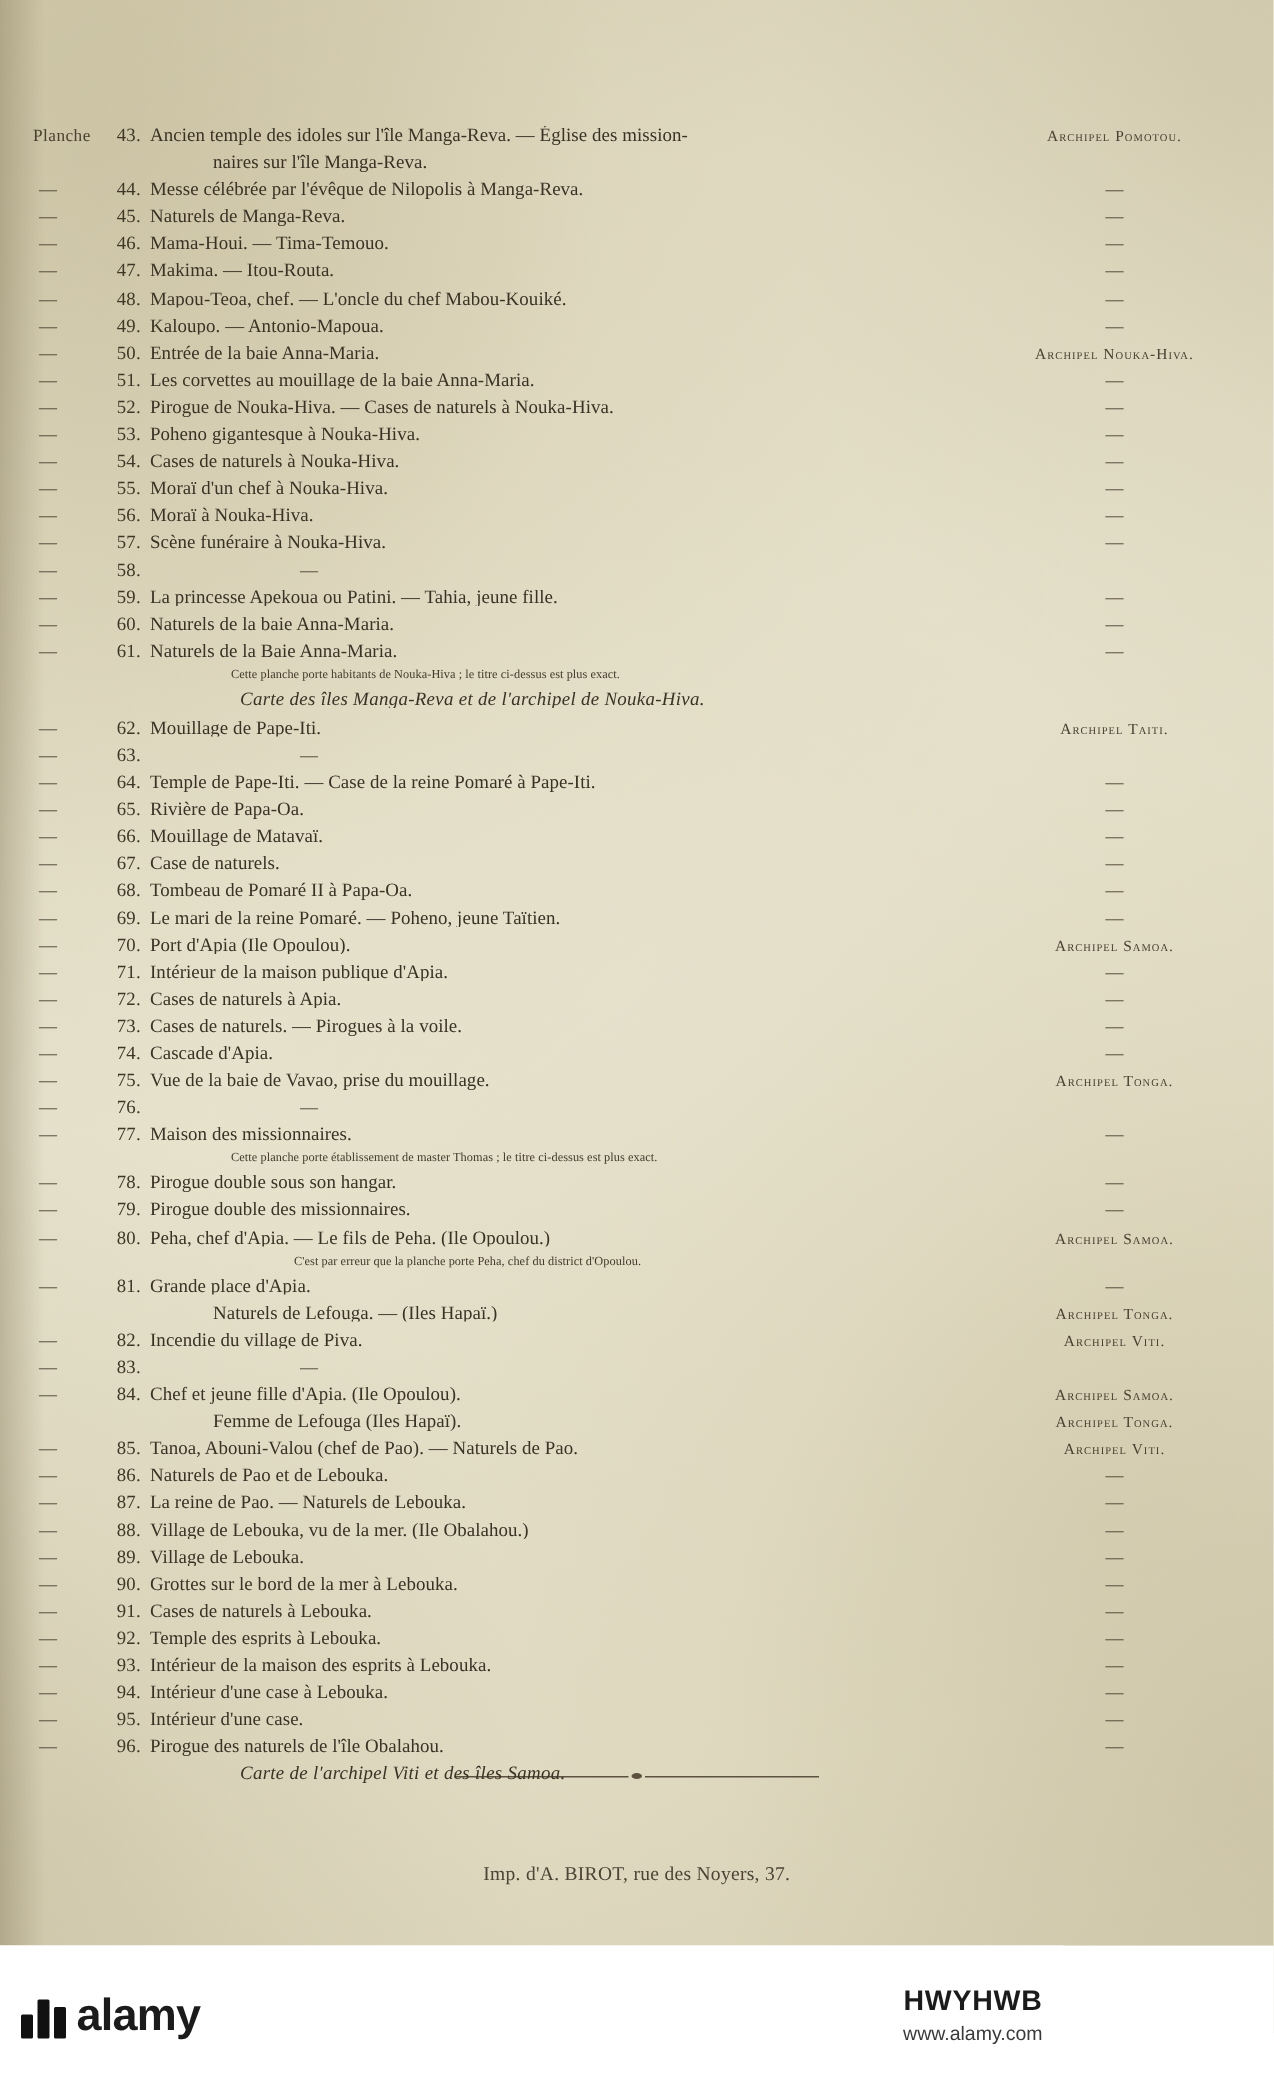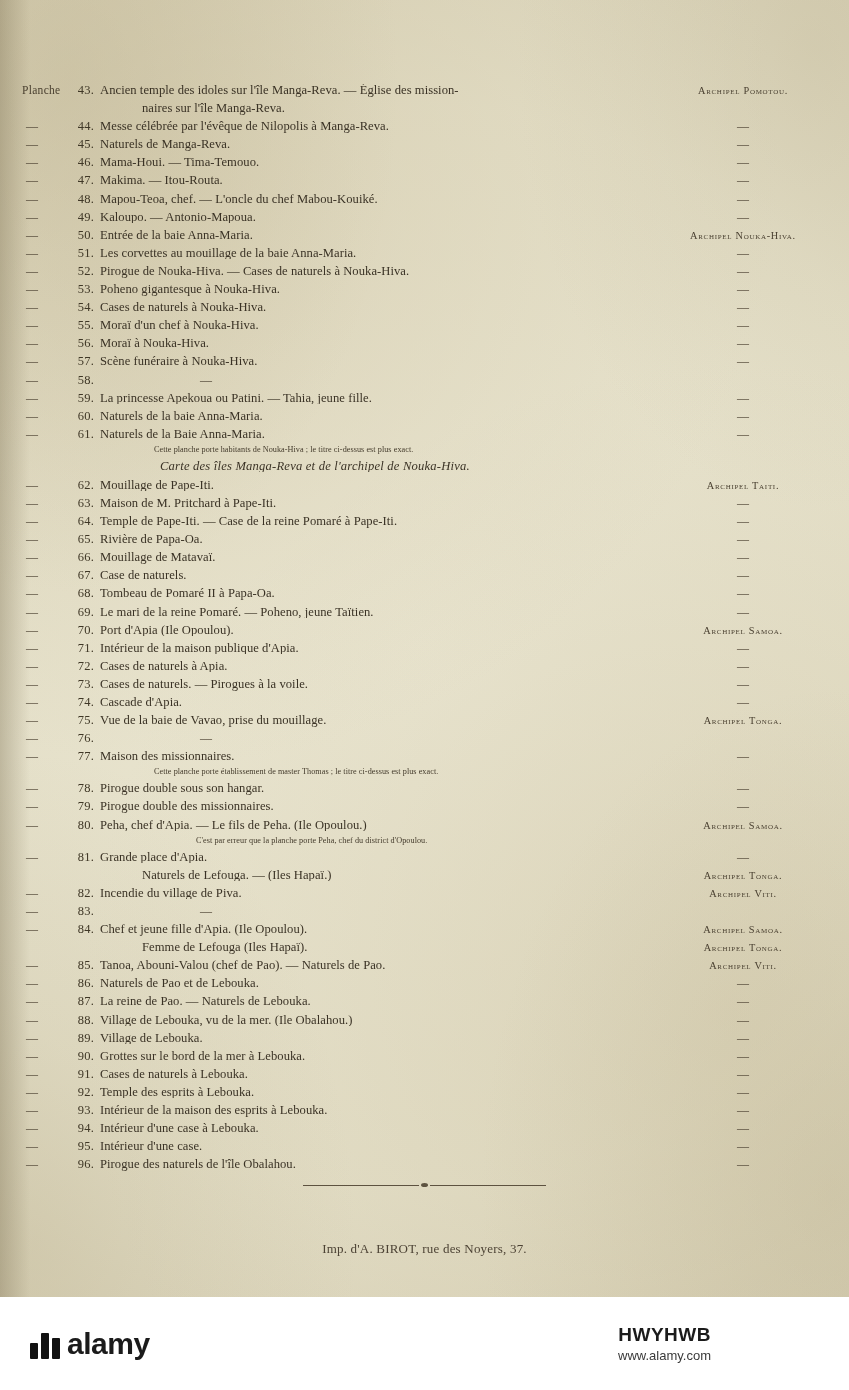--- a/index.html
+++ b/index.html
@@ -185,21 +185,21 @@
     width: 849px;
     text-align: center;
     font-size: 13px;
     color: #4d4335;
     letter-spacing: .2px;
   }
 
   
   #footer {
     position: absolute;
-    left: 16px;
+    left: 0;
     top: 1297px;
     width: 709px;
     height: 93px;
     background: #ffffff;
     display: flex;
     align-items: center;
     box-sizing: border-box;
     padding: 0 14px;
   }
   .alamy-logo {
@@ -383,21 +383,20 @@
       </div>
       <div class="row">
         <div class="col-dash">—</div>
         <div class="col-num">62.</div>
         <div class="col-desc">Mouillage de Pape-Iti.</div>
         <div class="col-arch">Archipel Taiti.</div>
       </div>
       <div class="row">
         <div class="col-dash">—</div>
         <div class="col-num">63.</div>
-        <div class="col-desc">Maison de M. Pritchard à Pape-Iti.</div>
         <div class="col-arch dash">—</div>
       </div>
       <div class="row">
         <div class="col-dash">—</div>
         <div class="col-num">64.</div>
         <div class="col-desc">Temple de Pape-Iti. — Case de la reine Pomaré à Pape-Iti.</div>
         <div class="col-arch dash">—</div>
       </div>
       <div class="row">
         <div class="col-dash">—</div>
@@ -605,20 +604,26 @@
         <div class="col-dash">—</div>
         <div class="col-num">95.</div>
         <div class="col-desc">Intérieur d'une case.</div>
         <div class="col-arch dash">—</div>
       </div>
       <div class="row">
         <div class="col-dash">—</div>
         <div class="col-num">96.</div>
         <div class="col-desc">Pirogue des naturels de l'île Obalahou.</div>
         <div class="col-arch dash">—</div>
+      </div>
+      <div class="row caption">
+        <div class="col-dash"></div>
+        <div class="col-num"></div>
+        <div class="col-desc">Carte de l'archipel Viti et des îles Samoa.</div>
+        <div class="col-arch"></div>
       </div>
     </div>
 
   <div class="ornament">
     <span class="bar"></span><span class="dot"></span><span class="bar"></span>
   </div>
 
   <div class="imprint">Imp. d'A. BIROT, rue des Noyers, 37.</div>
 </div>
 

